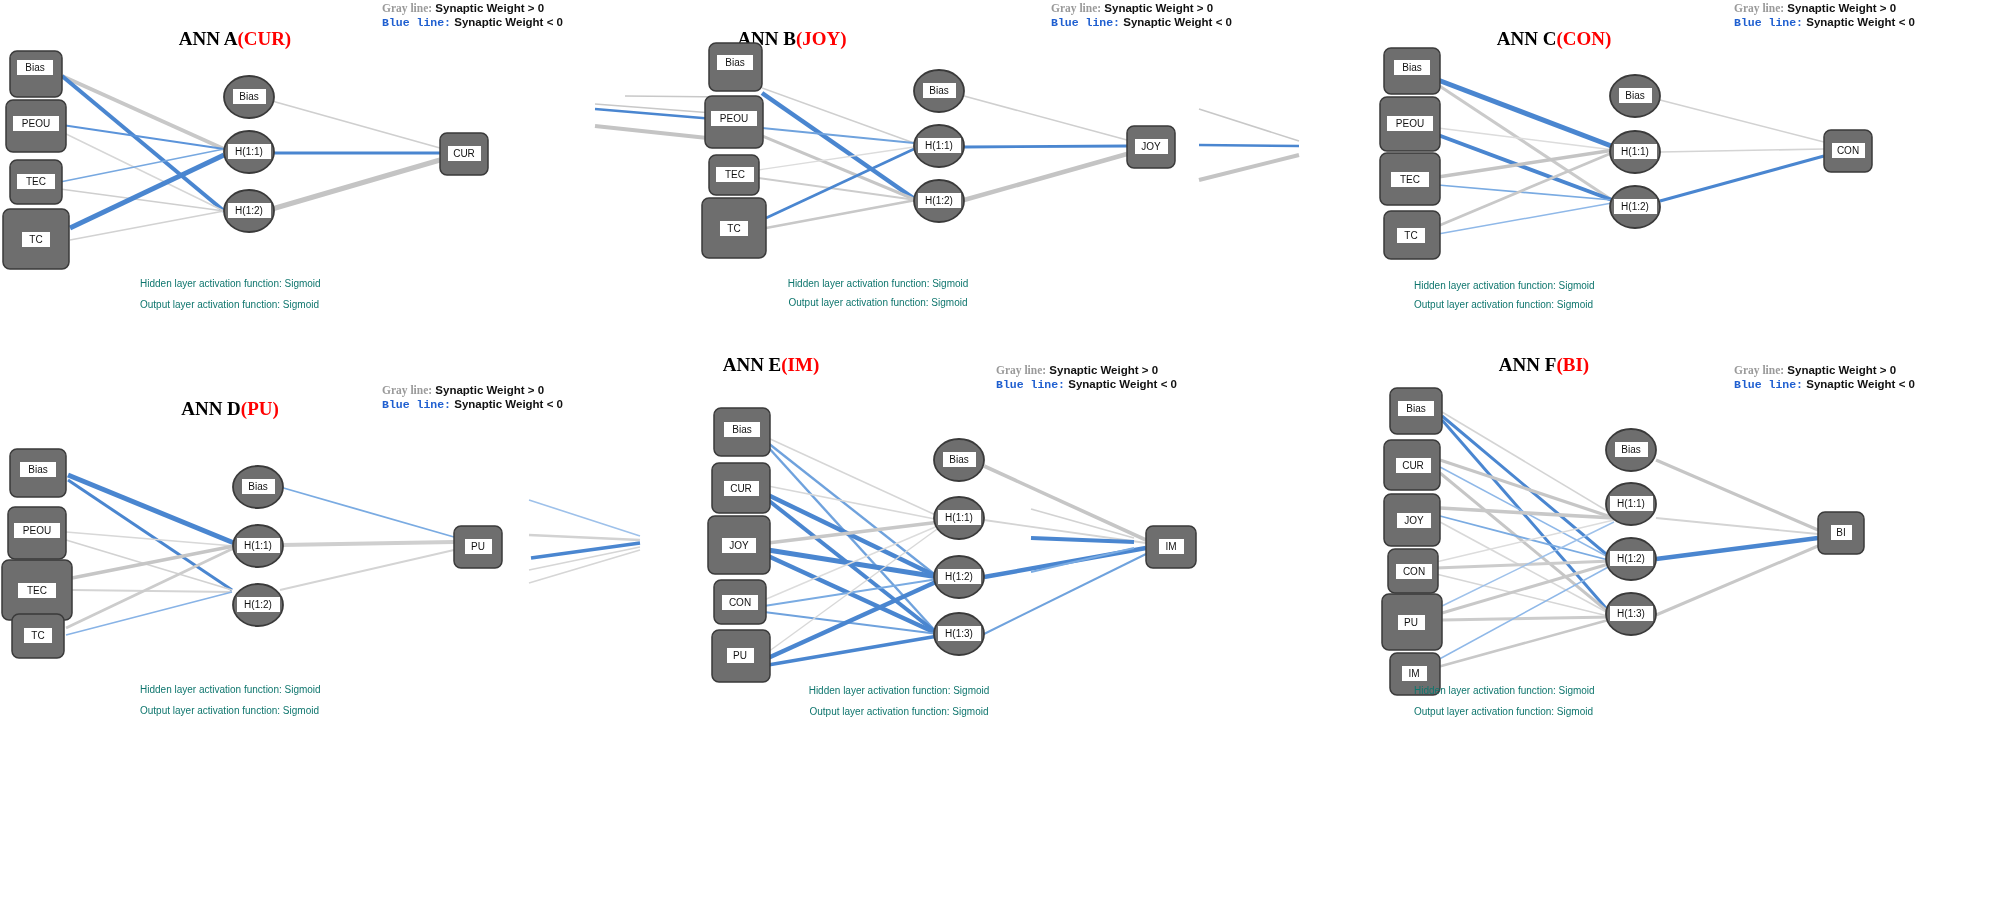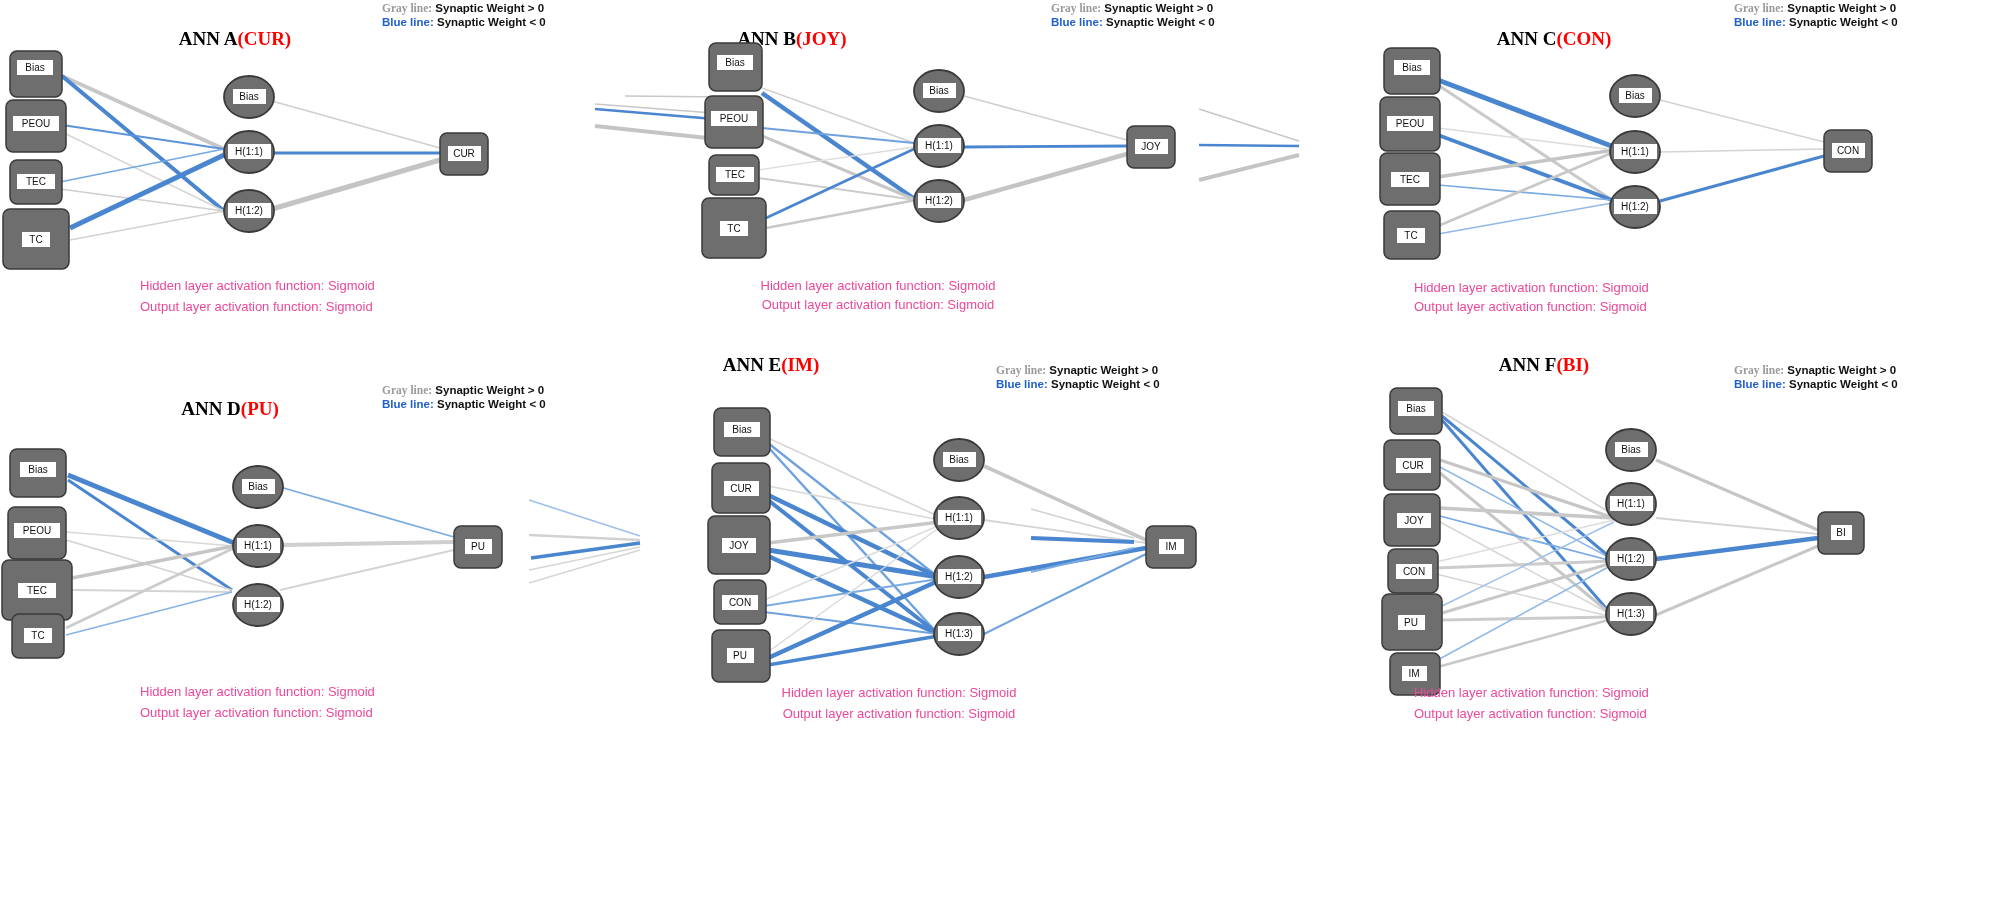--- a/index.html
+++ b/index.html
@@ -2,23 +2,23 @@
 <html><head>
 <meta charset="utf-8">
 <style>
   html,body{margin:0;padding:0;background:#ffffff;}
   body{width:2000px;height:920px;font-family:"Liberation Sans",sans-serif;overflow:hidden;position:relative;}
   .panel{position:absolute;width:666px;height:460px;}
   .panel-title{position:absolute;text-align:center;font-family:"Liberation Serif",serif;font-weight:bold;font-size:19px;color:#000;white-space:nowrap;}
   .panel-title .accent{color:#ff0000;text-align:right;}
   .legend{position:absolute;font-size:11.5px;line-height:13.5px;white-space:nowrap;}
   .legend .lg-gray{font-family:"Liberation Serif",serif;color:#9a9a9a;font-weight:bold;text-align:right;}
-  .legend .lg-blue{font-family:Liberation Sans, sans-serif;color:#1f5fd0;font-weight:bold;}
+  .legend .lg-blue{font-family:Liberation Mono, monospace;color:#1f5fd0;font-weight:bold;}
   .legend .lg-txt{font-family:"Liberation Sans",sans-serif;color:#111;font-weight:bold;text-align:center;}
-  .actfn{position:absolute;font-family:"Liberation Sans",sans-serif;font-size:13px;color:#ec4899;white-space:nowrap;}
+  .actfn{position:absolute;font-family:"Liberation Sans",sans-serif;font-size:10px;color:#0f766e;white-space:nowrap;}
   svg{position:absolute;left:0;top:0;overflow:visible;}
   .nodelabel{font-family:"Liberation Sans",sans-serif;font-size:10px;fill:#111;font-weight:500;}
 </style>
 </head>
 <body>
 
 <div class="panel" style="left:0px;top:0px;">
   <div class="legend" style="left:382px;top:2px;">
     <div><span class="lg-gray">Gray line:</span><span class="lg-txt"> Synaptic Weight &gt; 0</span></div>
     <div><span class="lg-blue">Blue line:</span><span class="lg-txt"> Synaptic Weight &lt; 0</span></div>

